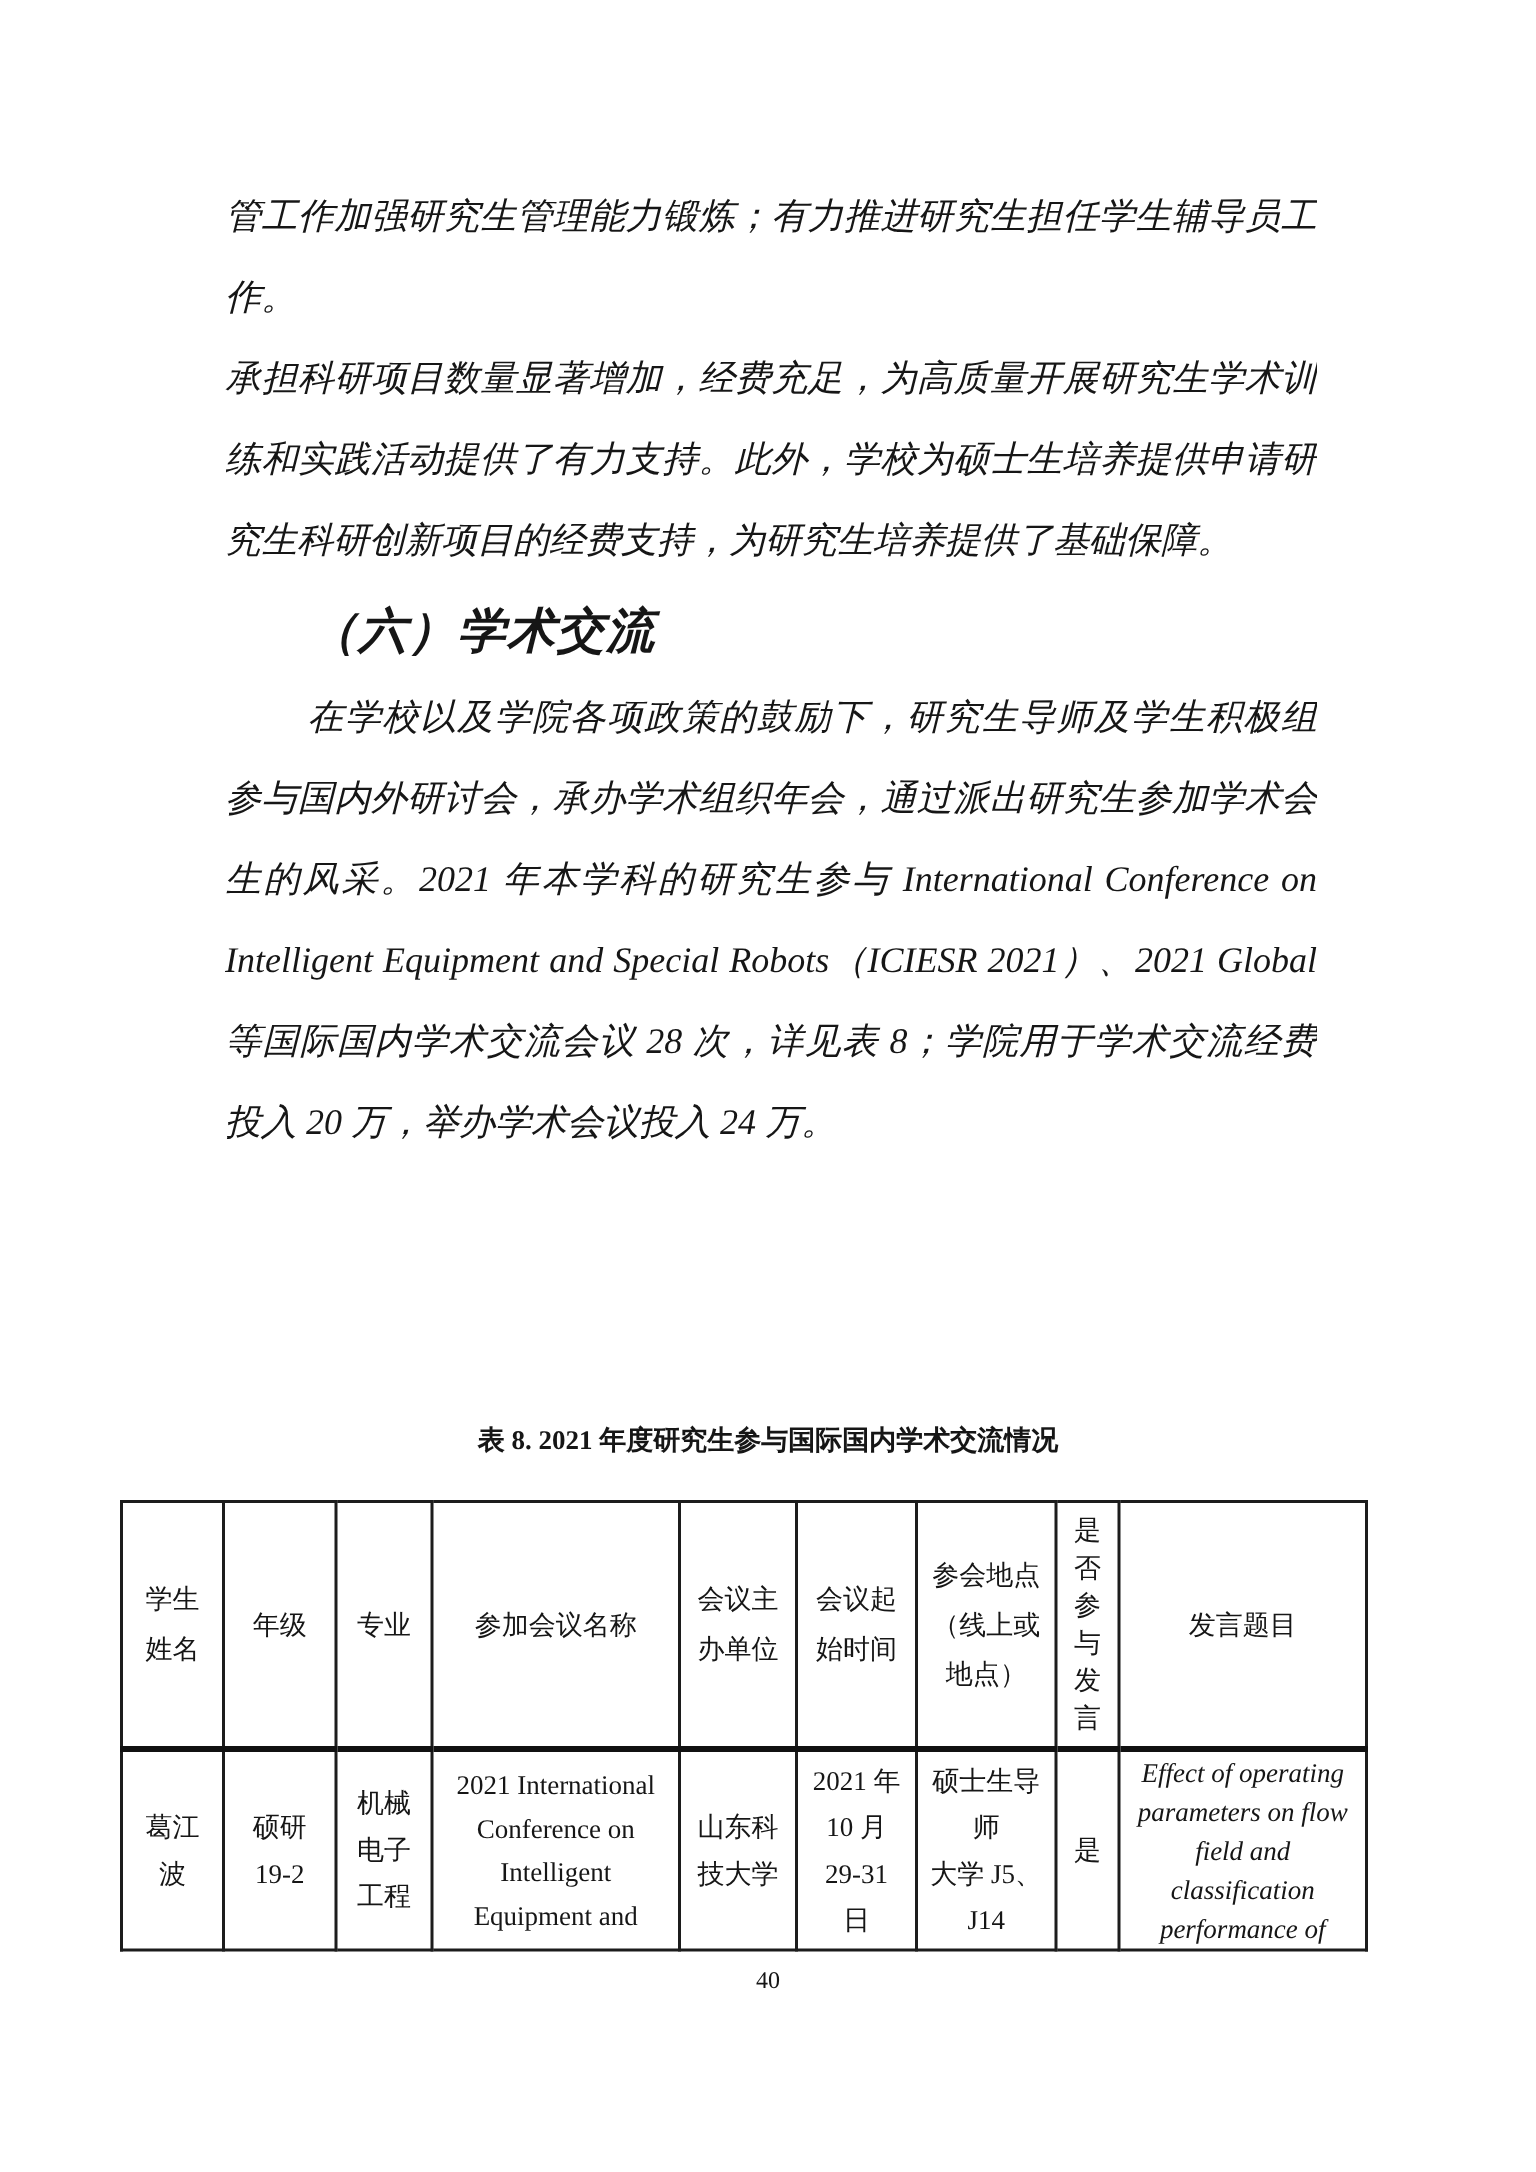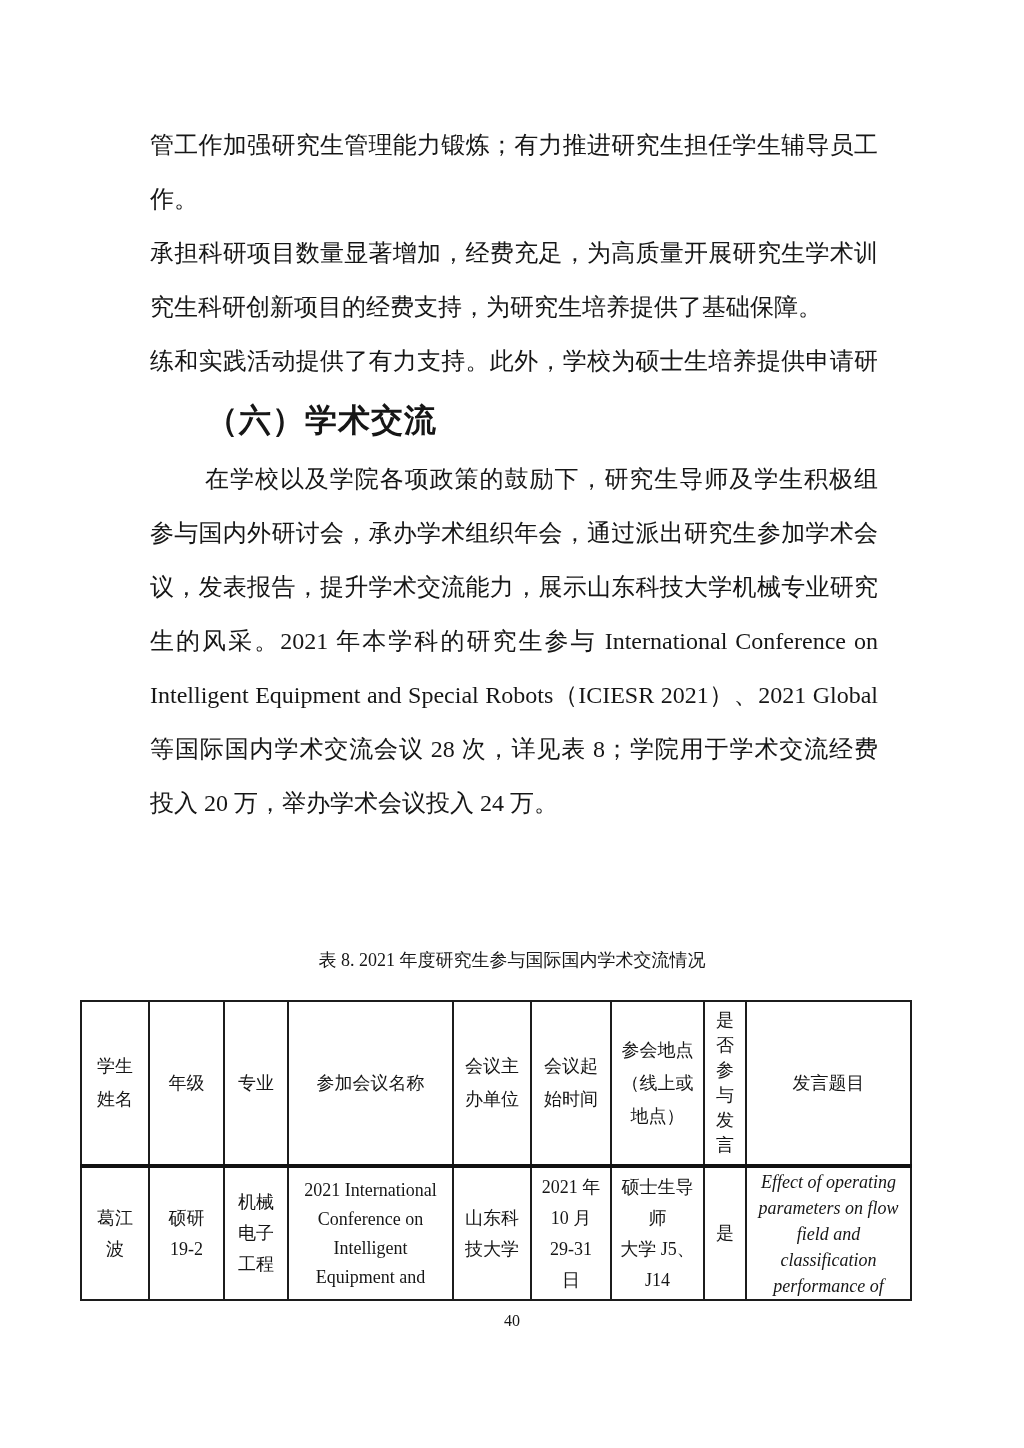--- a/index.html
+++ b/index.html
@@ -11,20 +11,21 @@
     background: #ffffff;
     font-family: "Liberation Serif", "DejaVu Serif", serif;
     color: #161616;
     overflow: hidden;
   }
   .content {
     position: absolute;
     left: 150px;
     top: 118px;
     width: 728px;
+    font-style: italic;
   }
   .line {
     font-size: 24px;
     line-height: 54px;
     height: 54px;
     overflow: hidden;
     text-align: left;
   }
   .jl {
     text-align: justify;
@@ -39,21 +40,21 @@
     padding-left: 56px;
     letter-spacing: 1px;
   }
   .caption {
     position: absolute;
     left: 0;
     top: 948px;
     width: 1024px;
     text-align: center;
     font-size: 18px;
-    font-weight: normal;
+    font-weight: bold;
   }
   table.exchange {
     position: absolute;
     left: 80px;
     top: 1000px;
     width: 830px;
     border-collapse: collapse;
     table-layout: fixed;
   }
   table.exchange th, table.exchange td {
@@ -86,28 +87,27 @@
 </head>
 <body>
 
 <div class="page">
 
   <div class="content">
     <div class="line jl">管工作加强研究生管理能力锻炼；有力推进研究生担任学生辅导员工</div>
     <div class="line">作。</div>
 
     <div class="line jl">承担科研项目数量显著增加，经费充足，为高质量开展研究生学术训</div>
+    <div class="line jl">练和实践活动提供了有力支持。此外，学校为硕士生培养提供申请研</div>
     <div class="line">究生科研创新项目的经费支持，为研究生培养提供了基础保障。</div>
-    <div class="line jl">练和实践活动提供了有力支持。此外，学校为硕士生培养提供申请研</div>
 
     <div class="heading">（六）学术交流</div>
 
     <div class="line jl indent">在学校以及学院各项政策的鼓励下，研究生导师及学生积极组织、</div>
     <div class="line jl">参与国内外研讨会，承办学术组织年会，通过派出研究生参加学术会</div>
-    <div class="line jl">议，发表报告，提升学术交流能力，展示山东科技大学机械专业研究</div>
     <div class="line jl">生的风采。2021 年本学科的研究生参与 International Conference on</div>
     <div class="line jl">Intelligent Equipment and Special Robots（ICIESR 2021）、2021 Global</div>
     <div class="line jl">等国际国内学术交流会议 28 次，详见表 8；学院用于学术交流经费</div>
     <div class="line">投入 20 万，举办学术会议投入 24 万。</div>
   </div>
 
   <div class="caption">表 8. 2021 年度研究生参与国际国内学术交流情况</div>
 
   <table class="exchange">
     <colgroup>

